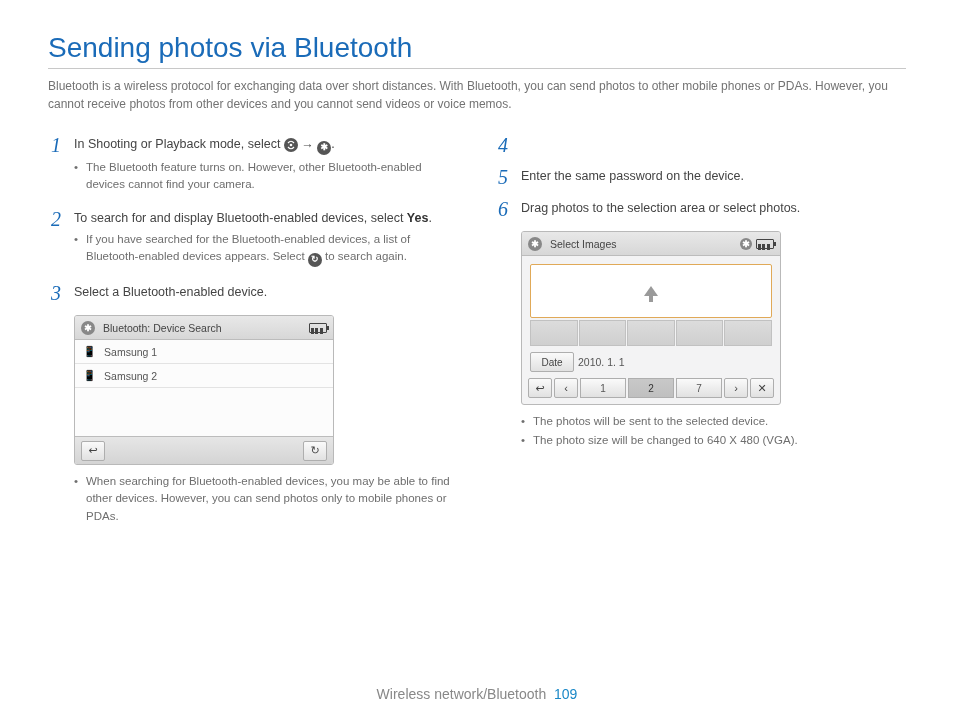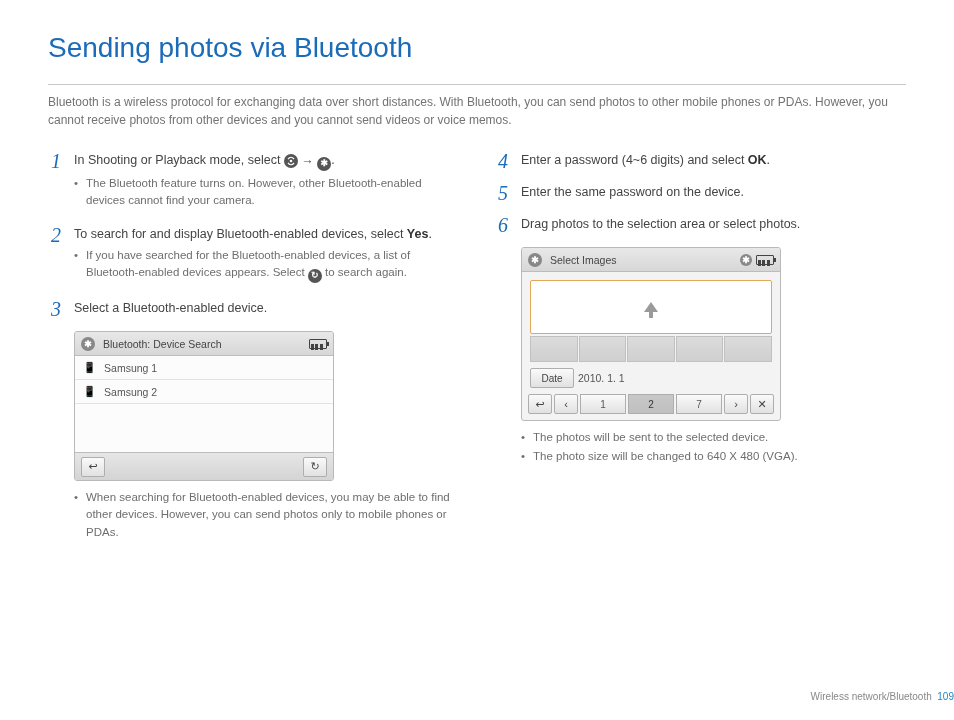--- a/index.html
+++ b/index.html
@@ -1,17 +1,17 @@
 <!DOCTYPE html>
 <html><head>
 <meta charset="utf-8">
 <style>
   *{box-sizing:border-box;margin:0;padding:0}
   body{font-family:Arial,Helvetica,sans-serif;width:954px;height:720px;background:#fff;color:#555;position:relative;padding:32px 48px}
-  h1{color:#1a6bb8;font-weight:400;font-size:28px;letter-spacing:0;border-bottom:1px solid #c8c8c8;padding-bottom:20px;margin-bottom:8px}
+  h1{color:#1a6bb8;font-weight:400;font-size:28px;letter-spacing:0;border-bottom:1px solid #c8c8c8;padding-bottom:4px;margin-bottom:8px}
   .intro{font-size:12px;color:#737373;line-height:1.5;margin-bottom:22px}
   .cols{display:flex;gap:36px}
   .col{flex:1 1 50%;min-width:0}
   .step{display:flex;gap:10px;margin-bottom:12px}
   .stepnum{color:#1a6bb8;font-size:20px;font-style:italic;font-family:Georgia,serif;line-height:1;width:16px;text-align:center}
   .stepbody{flex:1;font-size:12.5px;color:#444;line-height:1.45}
   .stepbody b{font-weight:700;color:#333}
   ul.bul{list-style:none;margin:4px 0 4px 0}
   ul.bul li{position:relative;padding-left:12px;font-size:11.5px;color:#6e6e6e;line-height:1.5;margin-bottom:2px}
   ul.bul li::before{content:"•";position:absolute;left:0;top:0;color:#6e6e6e}
@@ -30,21 +30,21 @@
   .sel-area{height:54px;margin:8px 8px 2px 8px;background:#fff;border:1.5px solid #e0a958;border-radius:2px;position:relative;display:flex;align-items:center;justify-content:center}
   .thumbs{display:flex;gap:1px;margin:2px 8px 6px 8px}
   .thumbs div{flex:1;height:26px;background:linear-gradient(#dcdcdc,#cfcfcf);border:1px solid #c1c1c1}
   .date-row{display:flex;align-items:center;gap:4px;margin:0 8px 6px 8px}
   .date-btn{width:44px;height:20px;background:linear-gradient(#fafafa,#e1e1e1);border:1px solid #aeaeae;border-radius:2px;font-size:10px;color:#444;display:flex;align-items:center;justify-content:center}
   .date-val{font-size:10.5px;color:#555}
   .nav-row{display:flex;gap:2px;margin:0 6px 6px 6px}
   .nav-row .sqbtn{flex:0 0 auto}
   .nav-row .page{flex:1;height:20px;background:linear-gradient(#fafafa,#e1e1e1);border:1px solid #aeaeae;display:flex;align-items:center;justify-content:center;font-size:10px;color:#555}
   .nav-row .page.active{background:linear-gradient(#c8c8c8,#bfbfbf);color:#333}
-  .footer{position:absolute;bottom:18px;left:0;width:100%;text-align:right;font-size:10px;color:#888}
+  .footer{position:absolute;bottom:18px;left:0;width:100%;text-align:center;font-size:14px;color:#888}
   .footer .pn{color:#1a88c7}
   .arrow-up{width:0;height:0;border-left:7px solid transparent;border-right:7px solid transparent;border-bottom:10px solid #9a9a9a;position:relative}
   .arrow-up::after{content:"";position:absolute;left:-2px;top:10px;width:4px;height:6px;background:#9a9a9a}
   .wifi-icon{font-weight:700}
   .chev{display:inline-block;transform:translateY(1px)}
 </style>
 </head>
 <body>
 
 <h1>Sending photos via Bluetooth</h1>
@@ -110,21 +110,20 @@
       <li>When searching for Bluetooth-enabled devices, you may be able to find other devices. However, you can send photos only to mobile phones or PDAs.</li>
     </ul>
 
   </div>
 
   <div class="col">
 
     <div class="step">
       <div class="stepnum">4</div>
       <div class="stepbody">
-        <span><span>Enter a password (4~6 digits) and select </span><b>OK</b><span>.</span></span>
       </div>
     </div>
 
     <div class="step">
       <div class="stepnum">5</div>
       <div class="stepbody"><span>Enter the same password on the device.</span></div>
     </div>
 
     <div class="step">
       <div class="stepnum">6</div>

